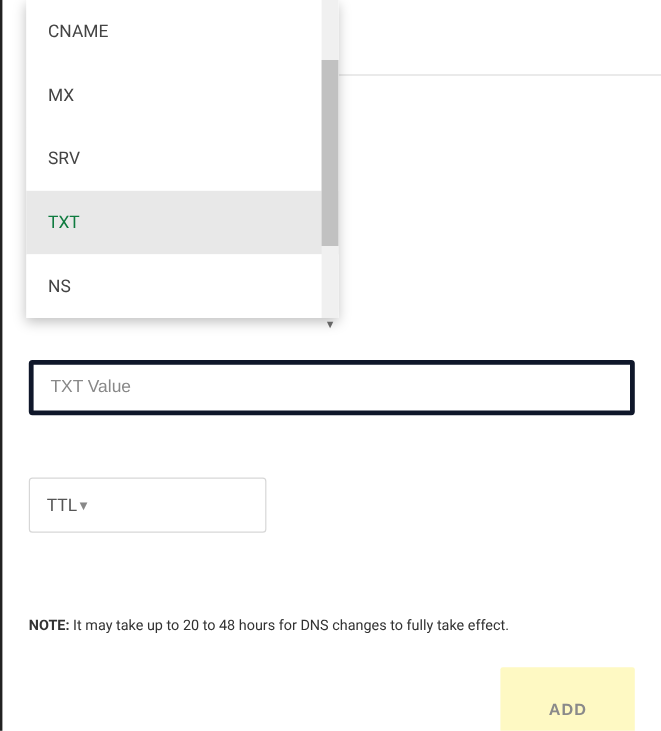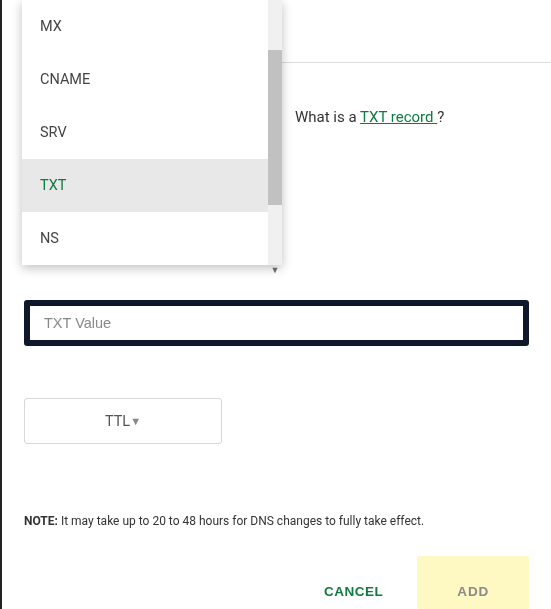--- a/index.html
+++ b/index.html
@@ -92,38 +92,38 @@
       font-size: 9px;
       color: #666;
     }
     .scroll-arrow-down { bottom: -12px; }
     .form-area {
       padding-top: 300px;
     }
     .text-input {
       width: 100%;
       height: 46px;
-      border: 6px solid #0f172a;
+      border: 4px solid #0f172a;
       border-radius: 3px;
       padding: 0 14px;
       font-size: 14.5px;
       color: #333;
       outline: none;
     }
     .text-input::placeholder { color: #888; }
     .ttl-select {
       margin-top: 52px;
       width: 198px;
       height: 46px;
       border: 1px solid #d7d7d7;
       border-radius: 3px;
       padding: 0 14px;
       display: flex;
       align-items: center;
-      justify-content: center;
+      justify-content: flex-start;
       font-size: 14.5px;
       color: #555;
       cursor: pointer;
     }
     .chevron {
       font-size: 11px;
       color: #888;
     }
     .note-line {
       margin-top: 70px;
@@ -160,29 +160,26 @@
       cursor: not-allowed;
     }
   </style>
 </head>
 <body>
 
 <div class="content">
 
   <hr class="hr-line">
 
-  <div class="right-info">
-    <span>What is a </span><a href="#">TXT record </a><span>?</span>
-  </div>
 
 
   <div class="dropdown-list">
     <div class="dropdown-scroll">
+      <div class="dropdown-item">CNAME</div>
       <div class="dropdown-item">MX</div>
-      <div class="dropdown-item">CNAME</div>
       <div class="dropdown-item">SRV</div>
       <div class="dropdown-item selected">TXT</div>
       <div class="dropdown-item">NS</div>
       <div class="scrollbar-track"></div>
       <div class="scrollbar-thumb"></div>
       <div class="scroll-arrow-down">▼</div>
     </div>
   </div>
 
   <div class="form-area">
@@ -191,18 +188,17 @@
     <div class="ttl-select">
       <span>TTL</span>
       <span class="chevron">▼</span>
     </div>
 
     <div class="note-line">
       <span class="bold">NOTE:</span><span> It may take up to 20 to 48 hours for DNS changes to fully take effect.</span>
     </div>
 
     <div class="button-row">
-      <button class="btn-cancel">CANCEL</button>
       <button class="btn-add" disabled="">ADD</button>
     </div>
   </div>
 
 </div>
 
 </body></html>

